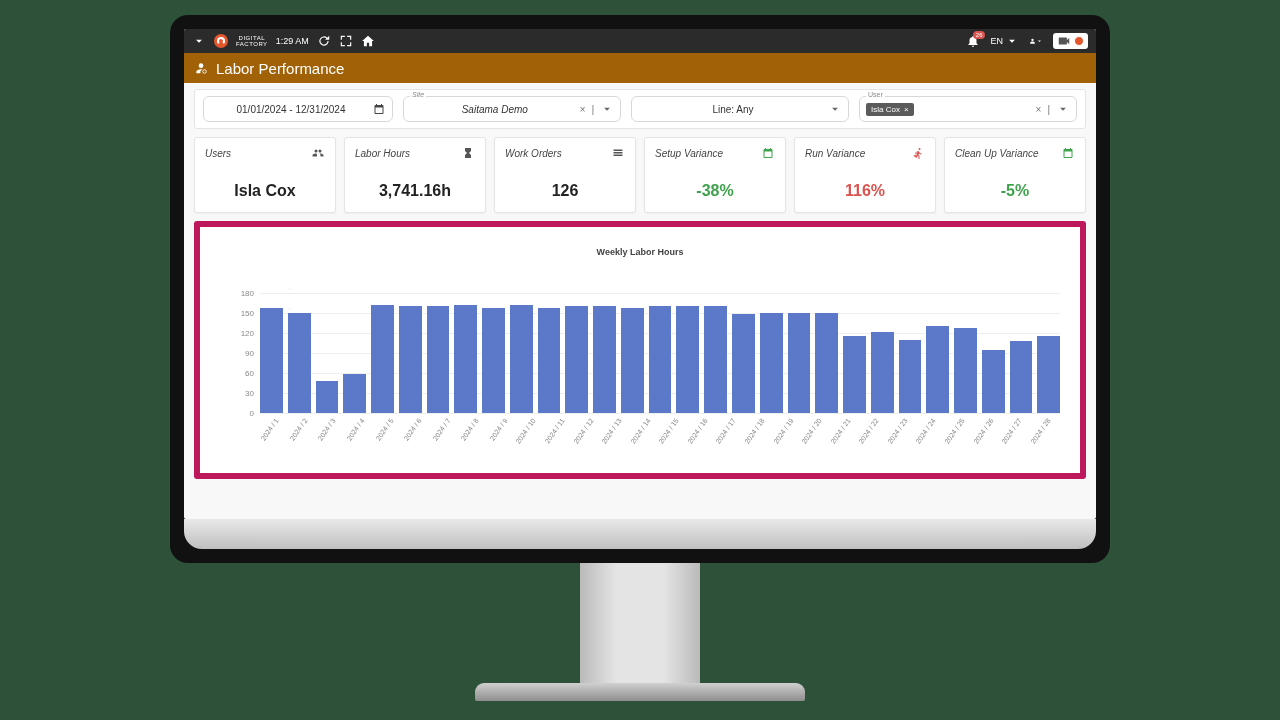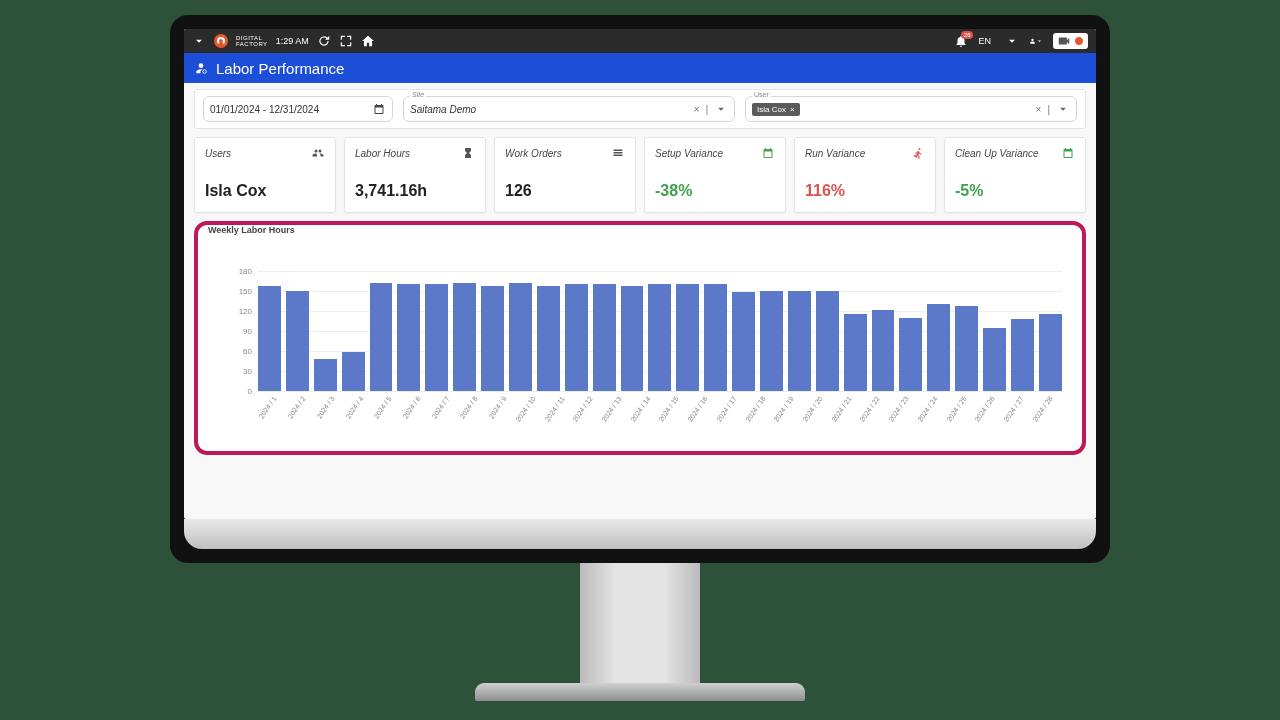--- a/index.html
+++ b/index.html
@@ -20,20 +20,21 @@
     background: #111;
     border-radius: 18px;
     padding: 14px;
   }
   .screen {
     background: #f8f8f8;
     width: 100%;
     height: 490px;
     border-radius: 2px;
     overflow: hidden;
+    text-align: center;
   }
   .chin {
     height: 30px;
     background: linear-gradient(#e9e9e9,#bfbfbf);
     border-radius: 0 0 18px 18px;
   }
   .stand-neck {
     width: 120px;
     height: 120px;
     background: linear-gradient(90deg,#bababa,#e4e4e4 30%,#e4e4e4 70%,#bababa);
@@ -58,27 +59,27 @@
     padding: 0 8px;
   }
   .topbar .left { display:flex; align-items:center; gap:8px; }
   .topbar .right { margin-left:auto; display:flex; align-items:center; gap:10px; }
   .logo-dot { width:14px; height:14px; border-radius:50%; background:#e4572e; position:relative; display:inline-block;}
   .logo-dot::after{content:"";position:absolute;inset:3px;border:2px solid #fff;border-radius:50%;border-bottom-color:transparent;}
   .brand-text { line-height:1; font-size:6px; letter-spacing:0.5px; }
   .icon { display:inline-flex; align-items:center; justify-content:center; width:14px; height:14px; cursor:pointer;}
   .bell { position:relative; }
   .bell .badge { position:absolute; top:-3px; right:-5px; background:#d9534f; color:#fff; font-size:6px; border-radius:6px; padding:0 3px; line-height:8px;}
-  .lang { font-size:9px; display:flex; align-items:center; gap:14px; }
+  .lang { font-size:9px; display:flex; align-items:center; gap:2px; }
   .cam-pill { background:#fff; border-radius:3px; padding:1px 4px; display:flex; align-items:center; gap:3px;}
   .cam-dot { width:10px; height:10px; border-radius:50%; background:#e4572e; border:1px solid #fff;}
 
   
   .titlebar {
-    background: #1d4ed8;
+    background: #a16207;
     color:#fff;
     height: 30px;
     display:flex;
     align-items:center;
     padding:0 10px;
     gap:8px;
     font-size:15px;
     font-weight:500;
   }
 
@@ -149,24 +150,24 @@
     font-size:16px;
     font-weight:700;
     color:#222;
   }
   .green { color:#3fa24c; }
   .red { color:#d9534f; }
 
   
   .chart-panel {
     background:#fff;
-    border:4px solid #be185d;
-    border-radius:13px;
+    border:6px solid #be185d;
+    border-radius:3px;
     margin:8px 10px 0 10px;
-    padding:0 10px 10px 10px;
+    padding:20px 10px 10px 10px;
   }
   .chart-title { font-size:9px; color:#444; font-weight:600; margin-bottom:6px;}
   .chart {
     position:relative;
     height:200px;
   }
   .plot {
     position:absolute;
     left:50px; top:30px; right:10px; bottom:50px;
   }
@@ -307,20 +308,28 @@
                 <path d="M19 4h-1V2h-2v2H8V2H6v2H5a2 2 0 0 0-2 2v14a2 2 0 0 0 2 2h14a2 2 0 0 0 2-2V6a2 2 0 0 0-2-2zm0 16H5V9h14z"></path>
               </svg>
             </span>
         </div>
         <div class="field site">
           <span class="float-label">Site</span>
           <span class="sel-val">Saitama Demo</span>
           <span class="sel-r">
               <span>×</span>
               <span>|</span>
+              <svg viewBox="0 0 24 24" fill="#666" width="12" height="12">
+                <path d="M7 10l5 5 5-5z"></path>
+              </svg>
+            </span>
+        </div>
+        <div class="field line">
+          <span class="sel-val">Line: Any</span>
+          <span class="sel-r">
               <svg viewBox="0 0 24 24" fill="#666" width="12" height="12">
                 <path d="M7 10l5 5 5-5z"></path>
               </svg>
             </span>
         </div>
         <div class="field userf">
           <span class="float-label">User</span>
           <span class="chip">
             <span>Isla Cox</span>
             <span class="x">×</span>

